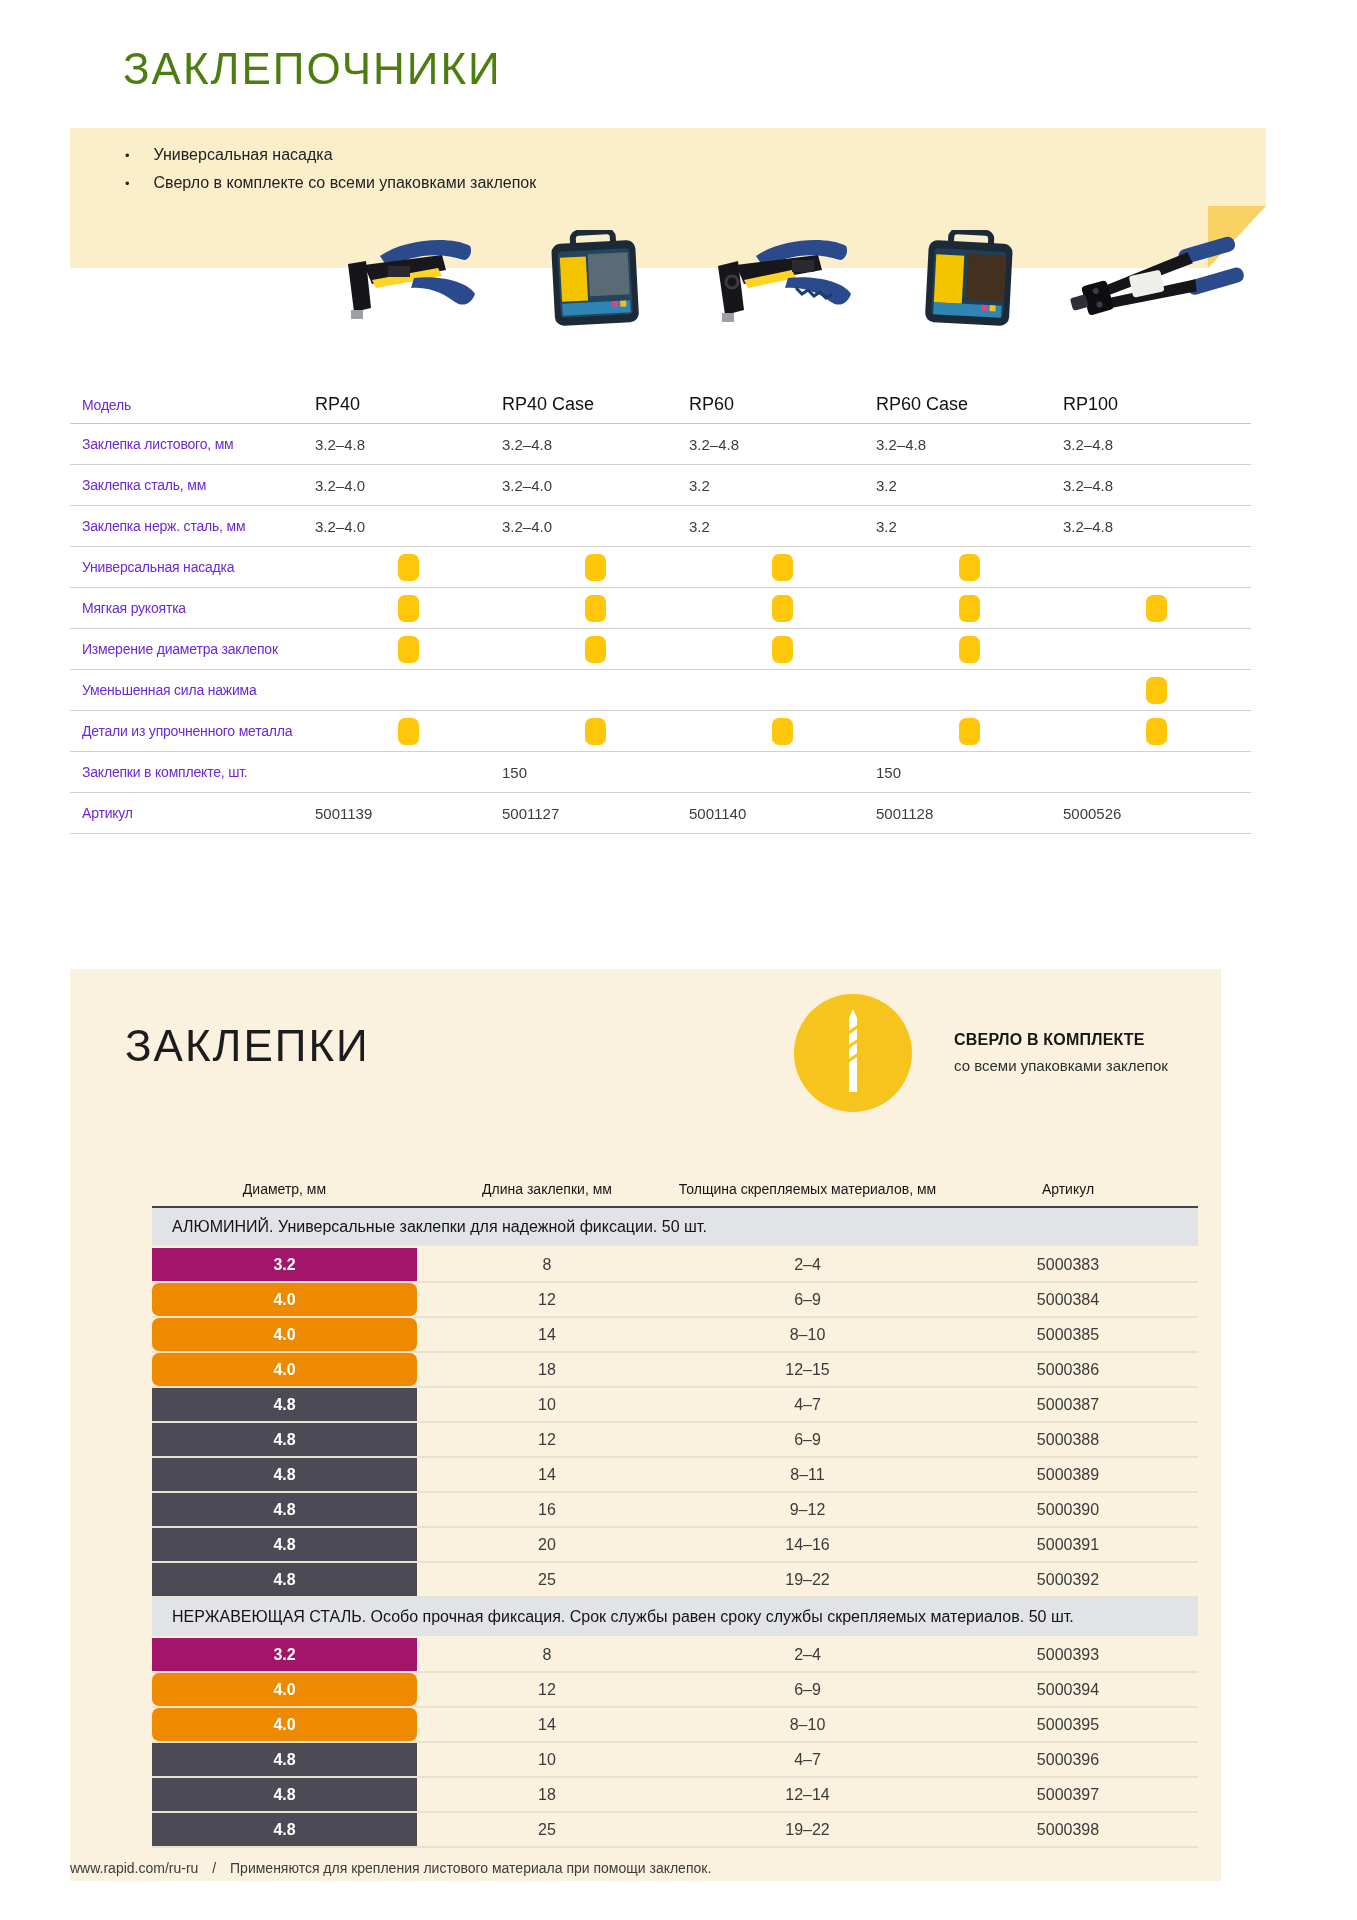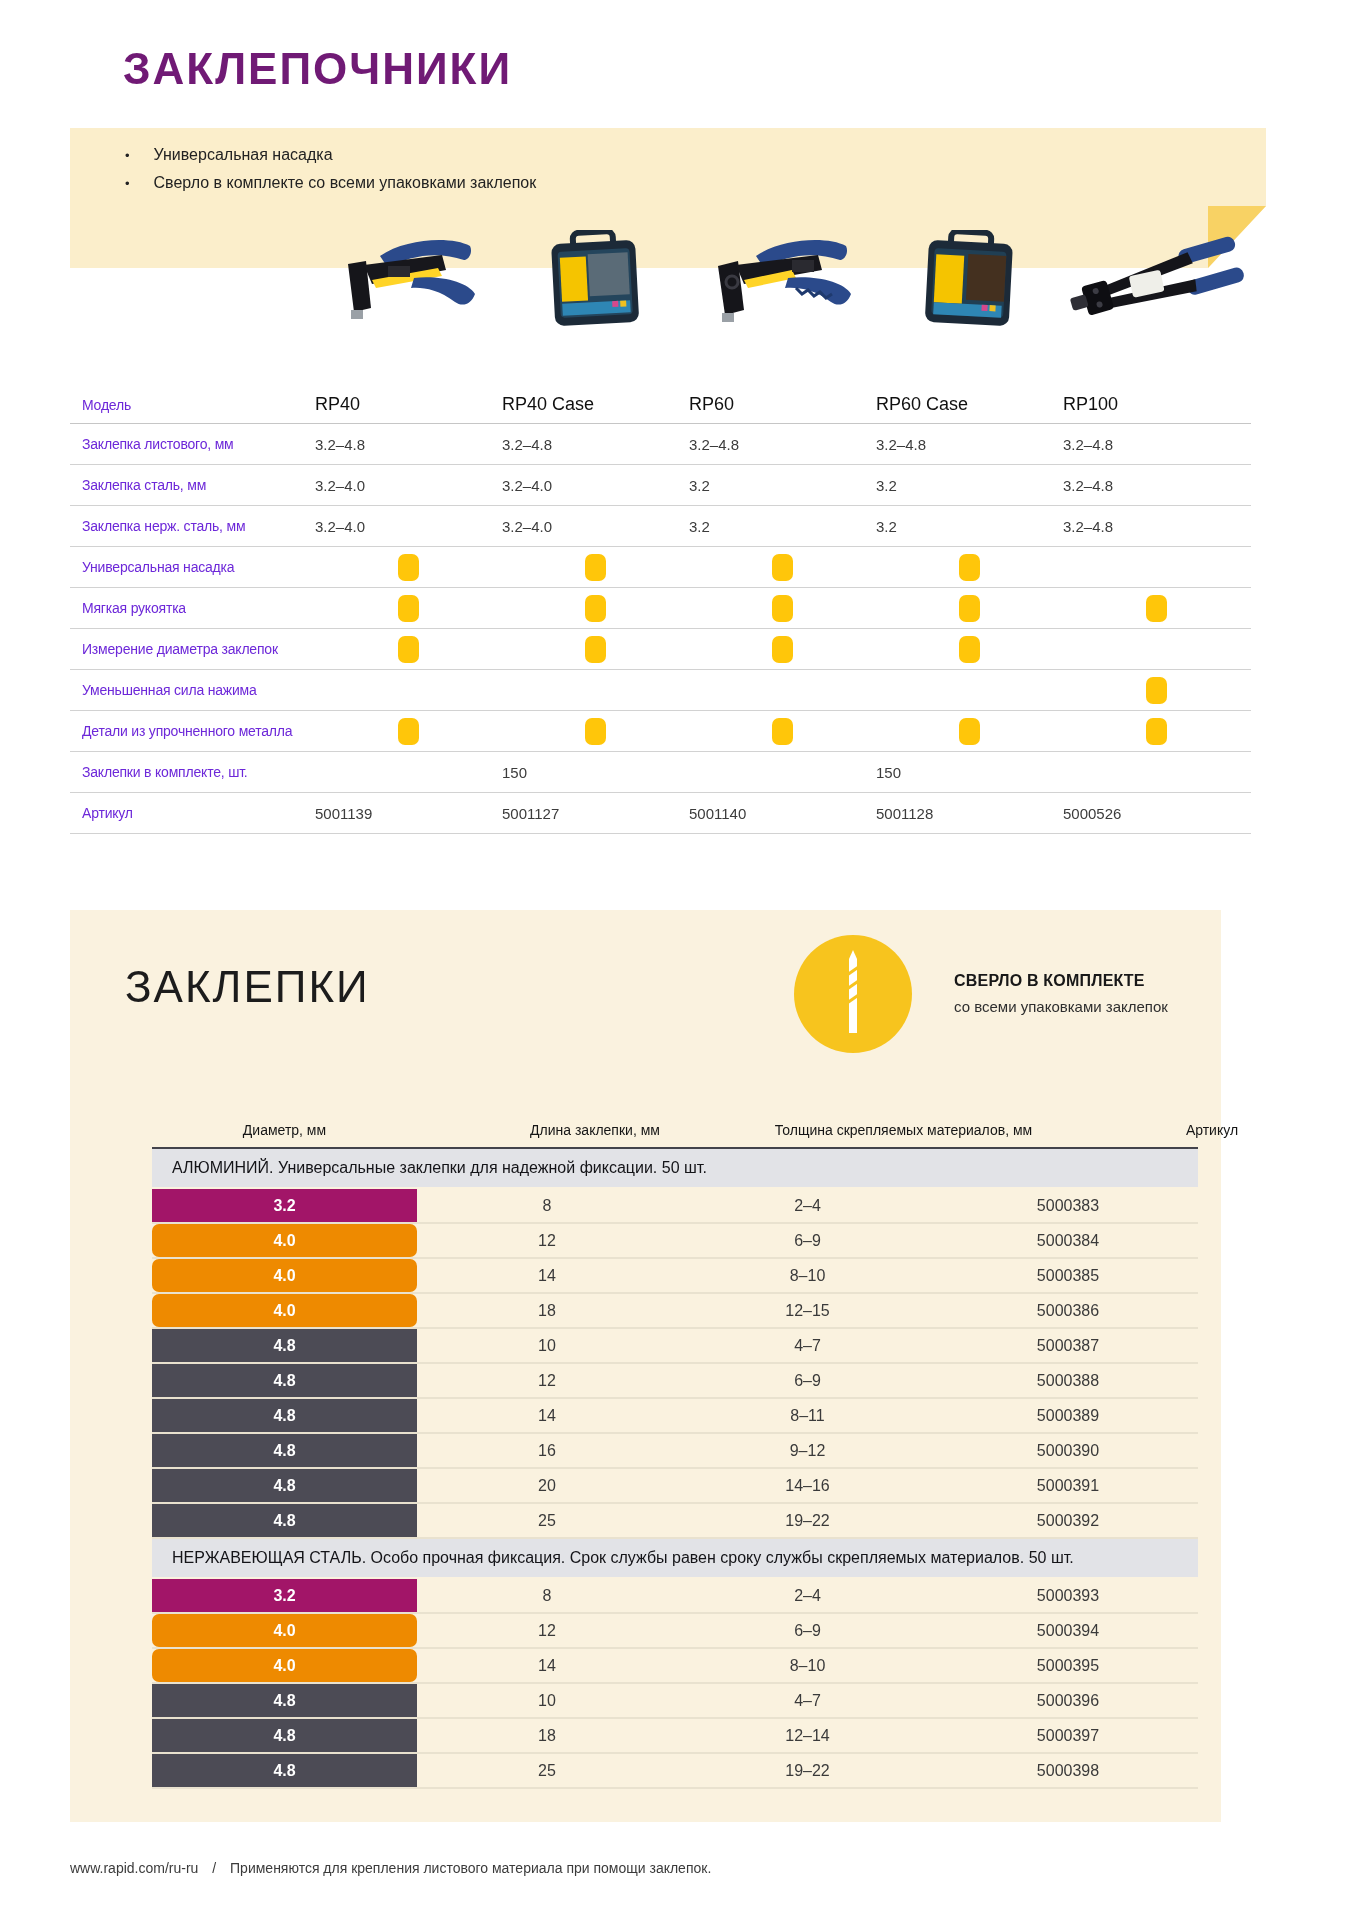--- a/index.html
+++ b/index.html
@@ -4,22 +4,22 @@
 <style>
   :root{
     --accent-yellow:#FFC60A; --banner-cream:#FBEECB; --fold-gold:#F8D264;
     --section-cream:#FAF2DF; --badge-gold:#F7C41E; --diameter-magenta:#A21568;
     --diameter-orange:#EE8A00; --diameter-slate:#4C4B55; --group-band-gray:#E2E3E7;
   }
   *{box-sizing:border-box}
   body{margin:0;background:#ffffff;font-family:"Liberation Sans",sans-serif;}
   .page{position:relative;width:1357px;height:1920px;background:#fff;overflow:hidden;}
 
-  .title{position:absolute;left:123px;top:44px;margin:0;font-size:44px;font-weight:700;
-    letter-spacing:2px;color:#701a75;}
+  .title{position:absolute;left:123px;top:44px;margin:0;font-size:44px;font-weight:400;
+    letter-spacing:2px;color:#4d7c0f;}
 
   .banner{position:absolute;left:70px;top:128px;width:1196px;height:140px;}
   .banner-bg{position:absolute;inset:0;background:var(--banner-cream);
     clip-path:polygon(0 0,100% 0,100% calc(100% - 62px),calc(100% - 58px) 100%,0 100%);}
   .fold{position:absolute;right:0;bottom:0;width:58px;height:62px;background:var(--fold-gold);
     clip-path:polygon(0 0,100% 0,0 100%);}
   .bullets{position:absolute;left:55px;top:13px;margin:0;padding:0;list-style:none;}
   .bullets li{display:flex;align-items:baseline;gap:24px;line-height:27px;font-size:16px;color:#222;}
   .bullets .dot{font-size:13px;color:#222;}
 
@@ -30,31 +30,31 @@
   .r-row{display:grid;grid-template-columns:245px repeat(5,187px);align-items:center;
     height:41px;border-bottom:1px solid #d2d2d2;}
   .model-row{height:38px;border-bottom:1px solid #c6c6c6;}
   .r-label{padding-left:12px;font-size:14px;font-weight:500;color:#6d28d9;letter-spacing:-0.2px;}
   .model-row .r-label{font-weight:500;font-size:14px;}
   .r-val{font-size:15px;font-weight:300;color:#3c3c3c;}
   .model-name{font-size:18px;font-weight:500;color:#101010;}
   .r-check{display:flex;align-items:center;justify-content:center;}
   .sq{display:inline-block;width:21px;height:27px;border-radius:7px;background:var(--accent-yellow);}
 
-  .rivets-section{position:absolute;left:70px;top:910px;width:1151px;height:912px;
+  .rivets-section{position:absolute;left:70px;top:969px;width:1151px;height:912px;
     background:var(--section-cream);}
   .rivets-title{position:absolute;left:55px;top:52px;margin:0;font-size:44px;font-weight:300;
     letter-spacing:2px;color:#1c1c1c;}
   .badge{position:absolute;left:724px;top:25px;width:118px;height:118px;}
   .callout{position:absolute;left:884px;top:62px;}
   .callout .t1{font-size:16px;font-weight:bold;color:#181818;letter-spacing:.2px;}
   .callout .t2{font-size:15px;color:#2e2e2e;margin-top:8px;}
 
   .rv-table{position:absolute;left:82px;top:203px;width:1046px;}
-  .rv-head{display:grid;grid-template-columns:265px 260px 261px 260px;height:34px;align-items:center;gap:48px;}
+  .rv-head{display:grid;grid-template-columns:265px 260px 261px 260px;height:34px;align-items:center;}
   .rv-h{text-align:center;font-size:14px;font-weight:500;color:#151515;}
   .rv-body{border-top:2px solid #43434b;}
   .band{height:40px;background:var(--group-band-gray);display:flex;align-items:center;
     padding-left:20px;font-size:16px;color:#141418;border-bottom:2px solid var(--section-cream);}
   .rv-row{display:grid;grid-template-columns:265px 260px 261px 260px;height:35px;
     border-bottom:2px solid #e9e2cf;}
   .rv-dia{display:flex;align-items:center;justify-content:center;color:#fff;
     font-weight:bold;font-size:16px;}
   .dia-magenta{background:var(--diameter-magenta);}
   .dia-orange{background:var(--diameter-orange);border-radius:7px;}

